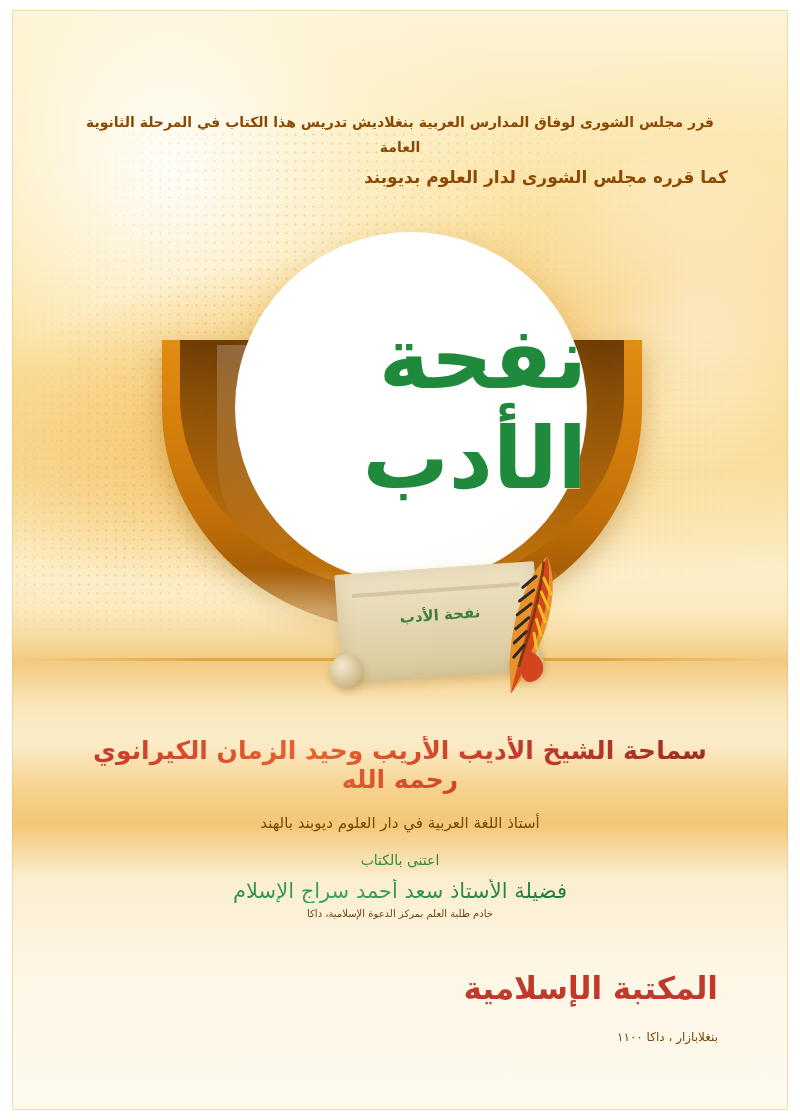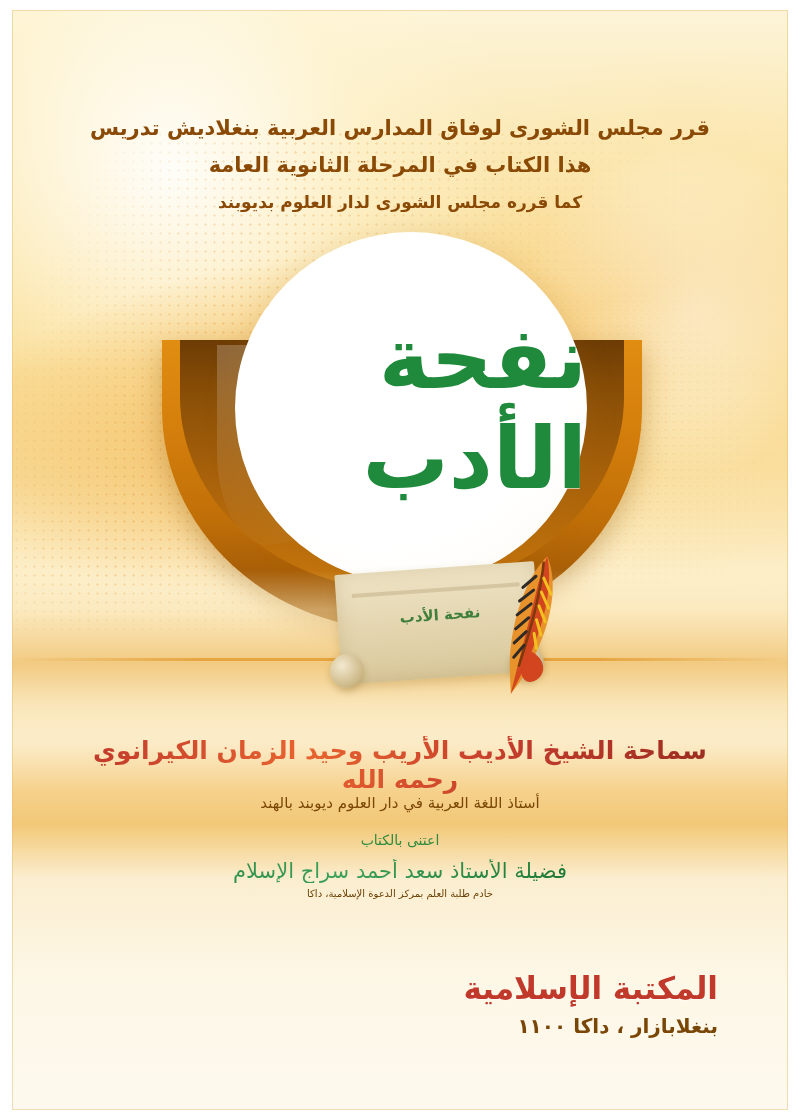--- a/index.html
+++ b/index.html
@@ -202,28 +202,29 @@
     position: absolute;
     left: 60px;
     top: 100px;
     width: 656px;
     text-align: center;
     color: #8a4a06;
     direction: rtl;
     line-height: 1.75;
   }
   .header-text .l1 {
-    font-size: 21px;
+    font-size: 14px;
     font-weight: bold;
     letter-spacing: 0px;
   }
   .header-text .l2 {
     font-size: 17px;
     font-weight: bold;
     margin-top: 4px;
+    text-align: right;
   }
 
   
   .scroll {
     position: absolute;
     left: 312px;
     top: 548px;
     width: 228px;
     height: 150px;
   }
@@ -298,21 +299,21 @@
     margin-top: 8px;
     font-size: 25px;
     font-weight: bold;
     color: #d9534f;
     background: linear-gradient(90deg, #c0392b, #e8632f 35%, #c0392b 70%, #9b2d1f);
     -webkit-background-clip: text;
     background-clip: text;
     -webkit-text-fill-color: transparent;
   }
   .credits .author-sub {
-    margin-top: 0;
+    margin-top: 20px;
     font-size: 15px;
     color: #7a4606;
   }
   .credits .care-label {
     margin-top: 20px;
     font-size: 14px;
     color: #2f8b3f;
     letter-spacing: 2px;
   }
   .credits .editor {
@@ -340,24 +341,24 @@
     direction: rtl;
   }
   .publisher .pub-name {
     font-size: 31px;
     font-weight: bold;
     color: #c0392b;
     letter-spacing: 1px;
     text-shadow: 0 1px 0 rgba(255,255,255,0.5);
   }
   .publisher .pub-addr {
-    margin-top: 8px;
-    font-size: 20px;
+    margin-top: 24px;
+    font-size: 12px;
     color: #7a4606;
-    font-weight: bold;
+    font-weight: normal;
   }
 
   .frame-edge {
     position: absolute;
     left: 12px;
     top: 10px;
     width: 774px;
     height: 1098px;
     border: 1px solid rgba(226,186,110,0.45);
     pointer-events: none;

